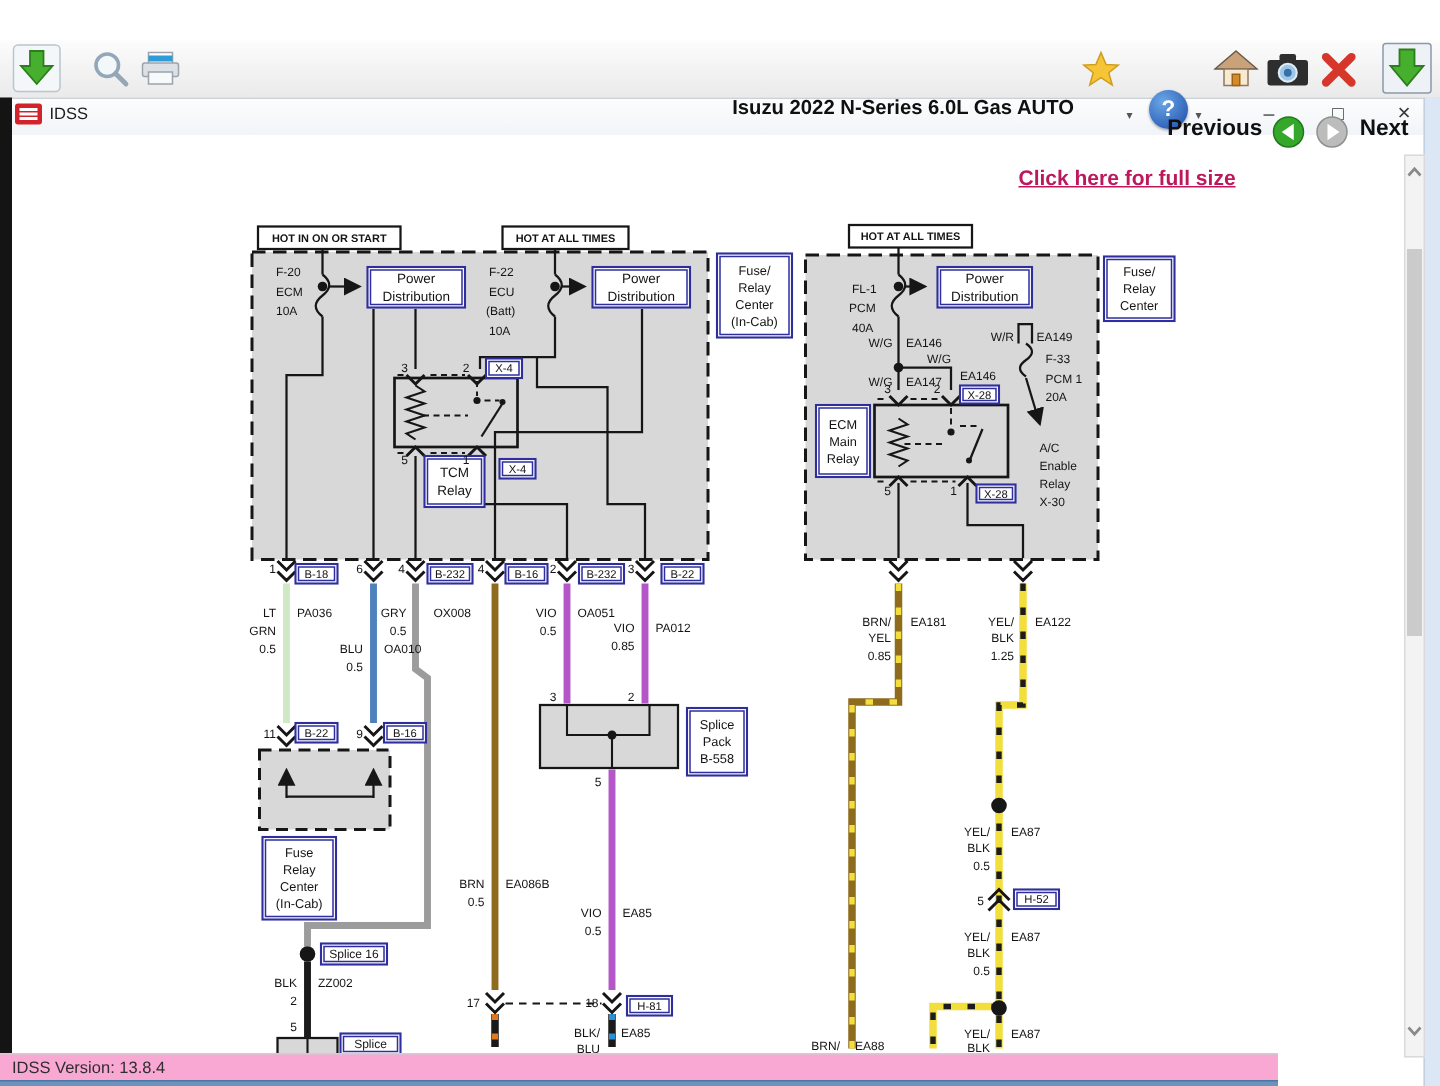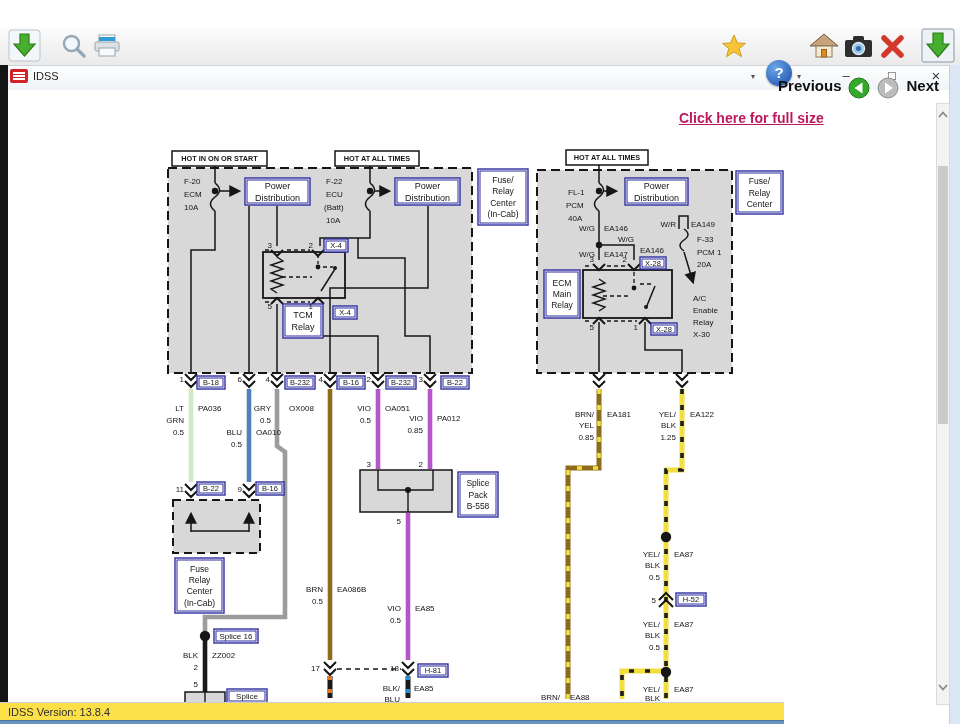--- a/index.html
+++ b/index.html
@@ -34,21 +34,21 @@
   
   .left-strip{position:absolute;left:0;top:65px;width:8px;height:637px;background:#141414;}
   .right-strip{position:absolute;right:0;top:65px;width:10px;height:659px;background:#dbe7f5;
                border-left:1px solid #c2d1e2;}
   
   .scrollbar{position:absolute;left:936px;top:103px;width:14px;height:602px;background:#f3f3f3;
              border:1px solid #dadada;box-sizing:border-box;}
   .sb-thumb{position:absolute;left:1px;top:62px;width:10px;height:258px;background:#cbcbcb;}
   .sb-btn{position:absolute;left:0;width:12px;height:16px;text-align:center;}
   
-  .statusbar{position:absolute;left:0;top:702px;width:784px;height:22px;background:#fde047;
+  .statusbar{position:absolute;left:0;top:702px;width:852px;height:22px;background:#f9a8d4;
              border-top:1px solid #c9cfd6;box-sizing:border-box;}
   .status-text{position:absolute;left:8px;top:3px;font-size:11px;color:#2e2e2e;}
   .status-band{position:absolute;left:0;bottom:0;width:100%;height:4px;background:#6a93bd;
                border-top:1px solid #4a769f;box-sizing:border-box;}
   
   #diagram{position:absolute;left:0;top:0;width:960px;height:724px;}
   #diagram text{font-family:"Liberation Sans",sans-serif;fill:#141414;}
 </style>
 </head>
 <body>
@@ -389,20 +389,21 @@
   <svg class="tbtn" style="left:60px;top:5px;" width="28" height="28">
     <circle cx="11.5" cy="11.5" r="7.5" fill="#f2f7fa" stroke="#93a7b8" stroke-width="2.4"></circle>
     <path d="M17,17 L24,24" stroke="#93a7b8" stroke-width="3.2" stroke-linecap="round"></path>
   </svg>
   <svg class="tbtn" style="left:92px;top:6px;" width="30" height="27">
     <rect x="7" y="2" width="16" height="8" fill="#ffffff" stroke="#9aa4ad"></rect>
     <rect x="7" y="4" width="16" height="4" fill="#2f9bd8"></rect>
     <rect x="3" y="9" width="24" height="9" rx="1.5" fill="#dde1e5" stroke="#9aa4ad"></rect>
     <rect x="7" y="15" width="16" height="8" fill="#f7f9fa" stroke="#9aa4ad"></rect>
   </svg>
+  <span class="subtitle">Isuzu 2022 N-Series 6.0L Gas AUTO</span>
   <svg class="tbtn" style="left:720px;top:6px;" width="28" height="27">
     <polygon points="14,2 17.4,10 25.5,10.4 19.2,15.5 21.5,23.7 14,18.8 6.5,23.7 8.8,15.5 2.5,10.4 10.6,10" fill="#f5c437" stroke="#cf9d1e"></polygon>
   </svg>
   <span class="caret" style="left:751px;">▾</span>
   <div class="help-circle tbtn" style="left:766px;top:33px;">
     <span>?</span>
   </div>
   <span class="caret" style="left:797px;">▾</span>
   <svg class="tbtn" style="left:809px;top:5px;" width="30" height="27">
     <polygon points="15,2 29,14 1,14" fill="#caa27a" stroke="#6b5b4a"></polygon>

